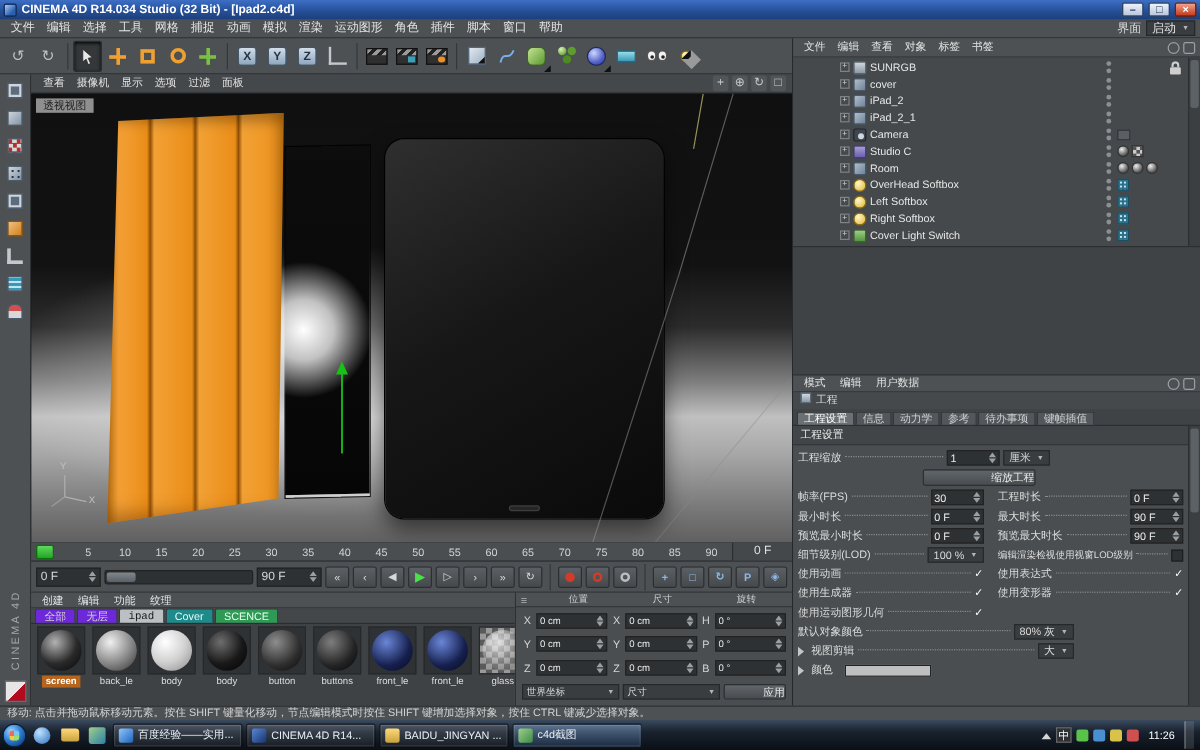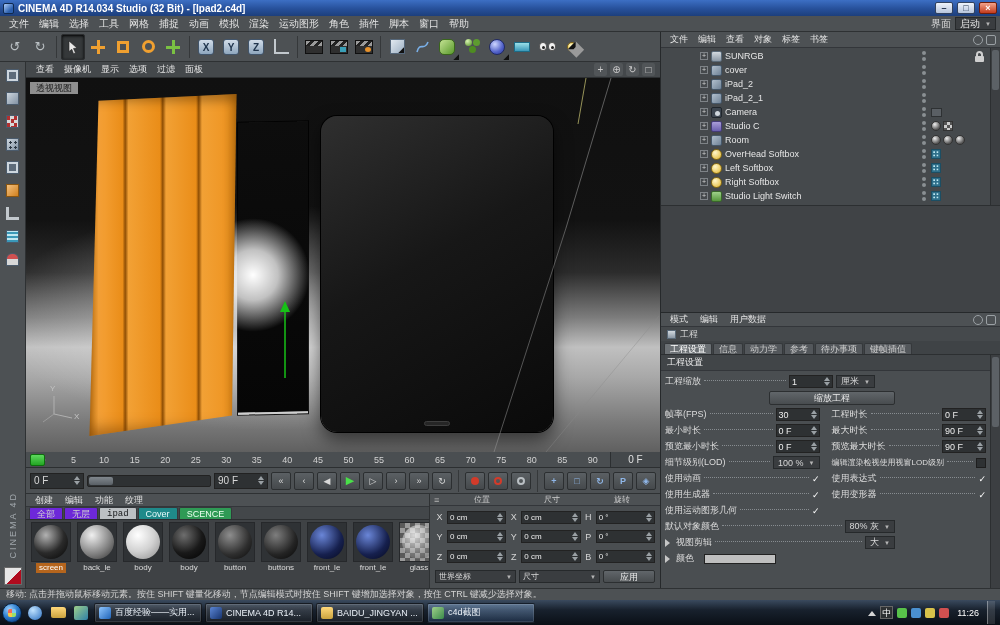--- a/index.html
+++ b/index.html
@@ -130,33 +130,33 @@
   .s0::after{background:radial-gradient(circle at 35% 30%,#b2b2b2,#2a2a2a 55%,#050505);}
   .s1::after{background:radial-gradient(circle at 35% 30%,#f0f0f0,#7e7e7e 60%,#2e2e2e);}
   .s2::after{background:radial-gradient(circle at 35% 30%,#ffffff,#d2d2d2 50%,#8a8a8a);}
   .s3::after{background:radial-gradient(circle at 35% 30%,#6e6e6e,#191919 55%,#000);}
   .s4::after{background:radial-gradient(circle at 35% 30%,#8e8e8e,#2e2e2e 60%,#090909);}
   .s5::after{background:radial-gradient(circle at 35% 30%,#7e7e7e,#242424 60%,#050505);}
   .s6::after,.s7::after{background:radial-gradient(circle at 35% 30%,#6a86d8,#16204e 60%,#05081c);}
   .s8{background:repeating-conic-gradient(#9a9a9a 0 25%,#5a5a5a 0 50%) 0 0/10px 10px;}
   .s8::after{background:radial-gradient(circle at 35% 30%,rgba(255,255,255,.75),rgba(190,190,190,.3) 55%,rgba(60,60,60,.45));}
   .mname{font-size:8px;color:#dcdcdc;height:10px;line-height:10px;padding:0 3px;white-space:nowrap;max-width:44px;overflow:hidden;}
-  .mname.selected{background:#b5651d;color:#fff;}
+  .mname.selected{background:#b5651d;color:#fff;font-weight:bold;}
 
   .coord{width:230px;background:#4a4e51;display:flex;flex-direction:column;font-size:9px;flex:none;}
   .cp-head{height:12px;background:#4d5154;border-bottom:1px solid #33363a;display:flex;align-items:center;padding:0 4px;gap:2px;flex:none;}
   .cp-ham{color:#b5b5b5;font-size:9px;width:12px;}
   .cp-col{flex:1;text-align:center;color:#cfcfcf;font-size:8px;}
   .cp-grid{flex:1;display:grid;grid-template-columns:9px 1fr 9px 1fr 9px 1fr;gap:3px 3px;align-items:center;padding:3px 5px;}
   .cp-lab{color:#d5d5d5;text-align:center;}
   .cp-field{height:13px;background:#2e3133;border:1px solid #222;display:flex;align-items:center;justify-content:space-between;padding:0 2px;color:#ececec;min-width:0;}
   .cp-field span{white-space:nowrap;overflow:hidden;font-size:8px;}
   .cp-foot{height:20px;display:flex;gap:3px;padding:2px 5px 4px;flex:none;}
   .cp-dd{flex:1;height:13px;background:#3a3d40;border:1px solid #26292b;display:flex;align-items:center;justify-content:space-between;padding:0 3px;font-size:8px;}
-  .apply-btn{width:52px;height:13px;background:linear-gradient(#61666a,#484c4f);border:1px solid #2c2f31;border-radius:2px;text-align:center;line-height:12px;color:#eaeaea;}
+  .apply-btn{width:52px;height:13px;background:linear-gradient(#61666a,#484c4f);border:1px solid #2c2f31;border-radius:2px;text-align:right;line-height:12px;color:#eaeaea;}
 
   
   .right-col{flex:1;display:flex;flex-direction:column;background:#4a4e51;border-left:1px solid #26292b;min-width:0;}
   .om-menu{height:16px;background:#4d5154;border-bottom:1px solid #33363a;display:flex;align-items:center;padding:0 4px;font-size:9px;flex:none;}
   .om-menu .menu-item{padding:0 5px;}
   .panel-icons{margin-left:auto;display:flex;gap:3px;align-items:center;}
   .pico{width:10px;height:10px;border:1px solid #9aa0a4;border-radius:2px;}
   .pico.round{border-radius:50%;}
   .om-tree{height:158px;background:#45494c;border-bottom:1px solid #2c2f31;display:flex;flex:none;position:relative;}
   .om-rows{flex:1;padding-top:1px;min-width:0;margin-left:36px;}
@@ -181,35 +181,35 @@
   .lockw{position:absolute;right:16px;top:3px;width:9px;height:10px;}
   .lockw .shack{width:7px;height:5px;border:2px solid #cfcfcf;border-bottom:none;border-radius:4px 4px 0 0;margin:0 auto;}
   .lockw .bod{width:9px;height:6px;background:#cfcfcf;border-radius:1px;}
   .scrollcol{width:10px;background:#3c3f42;border-left:1px solid #2c2f31;position:relative;flex:none;}
   .thumb{position:absolute;left:1px;right:1px;top:2px;height:40px;background:#5c6166;border-radius:2px;}
   .om-empty{flex:1;background:#404346;}
 
   .am{height:276px;display:flex;flex-direction:column;border-top:1px solid #26292b;flex:none;}
   .am-menu{height:14px;display:flex;align-items:center;gap:2px;padding:0 4px;background:#4d5154;border-bottom:1px solid #33363a;font-size:9px;flex:none;}
   .am-menu .menu-item{padding:16px 5px;line-height:13px;}
-  .am-title{height:14px;display:flex;align-items:center;gap:4px;padding:0 6px;background:#45494c;font-size:9px;flex:none;}
+  .am-title{height:14px;display:flex;align-items:flex-start;gap:4px;padding:0 6px;background:#45494c;font-size:9px;flex:none;}
   .am-title .gicon{width:9px;height:9px;background:linear-gradient(#d2d9df,#8b98a5);border:1px solid #5a6a79;}
   .am-tabs{height:14px;display:flex;gap:1px;padding:2px 3px 0;background:#3f4346;border-bottom:1px solid #2c2f31;font-size:9px;flex:none;}
   .atab{padding:0 5px;background:#53575b;border:1px solid #35383b;border-bottom:none;border-radius:2px 2px 0 0;line-height:11px;color:#cfcfcf;white-space:nowrap;}
   .atab.active{background:#6b7074;color:#fff;}
   .am-body{flex:1;display:flex;background:#4a4e51;min-height:0;}
   .am-fields{flex:1;padding:0 4px 2px;display:flex;flex-direction:column;gap:3px;font-size:9px;min-width:0;overflow:hidden;}
   .am-group{background:#414548;margin:0 -4px 1px;padding:1px 6px;color:#ececec;border-bottom:1px solid #33363a;}
   .fline{display:flex;align-items:center;min-height:13px;}
   .flabel{white-space:nowrap;color:#dcdcdc;}
   .leader{flex:1;margin:0 3px 2px;border-bottom:1px dotted #878c90;height:1px;min-width:4px;}
   .vbox{height:13px;min-width:44px;background:#2e3133;border:1px solid #222;display:flex;align-items:center;justify-content:space-between;padding:0 2px;color:#ececec;flex:none;}
   .vdd{height:13px;background:#3a3d40;border:1px solid #26292b;display:flex;align-items:center;gap:5px;padding:0 4px;flex:none;}
   .f2{display:grid;grid-template-columns:1fr 1fr;column-gap:12px;row-gap:3px;}
-  .scale-btn{margin-left:104px;width:126px;height:14px;background:linear-gradient(#61666a,#484c4f);border:1px solid #2c2f31;border-radius:2px;text-align:center;line-height:13px;color:#eaeaea;}
+  .scale-btn{margin-left:104px;width:94px;height:14px;background:linear-gradient(#61666a,#484c4f);border:1px solid #2c2f31;border-radius:2px;text-align:right;line-height:13px;color:#eaeaea;}
   .checkmark{color:#fff;font-weight:bold;flex:none;}
   .chk{width:10px;height:10px;background:#2e3133;border:1px solid #1e1e1e;flex:none;}
   .swatch{width:72px;height:10px;background:#bfbfbf;border:1px solid #222;flex:none;}
   .tri{width:0;height:0;border:4px solid transparent;border-left:5px solid #c6c6c6;margin-right:2px;flex:none;}
 
   
   .statusbar{height:12px;background:#4d5154;border-top:1px solid #2e3133;display:flex;align-items:center;padding:0 6px;font-size:9px;color:#d2d2d2;white-space:nowrap;overflow:hidden;flex:none;}
 
   
   .taskbar{height:25px;background:linear-gradient(#3a4a5e,#18212d 40%,#0a0f16);display:flex;align-items:center;padding:0 2px;gap:3px;flex:none;}
@@ -785,21 +785,21 @@
                 <i></i>
                 <i></i>
               </span>
             <span class="om-tags">
                 <i class="tag-grid"></i>
               </span>
           </div>
           <div class="om-row">
             <span class="om-exp">+</span>
             <span class="om-ico t-switch"></span>
-            <span class="om-name">Studio Light Switch</span>
+            <span class="om-name">Cover Light Switch</span>
             <span class="om-dots">
                 <i></i>
                 <i></i>
               </span>
             <span class="om-tags">
                 <i class="tag-grid"></i>
               </span>
           </div>
         </div>
         <div class="lockw">

